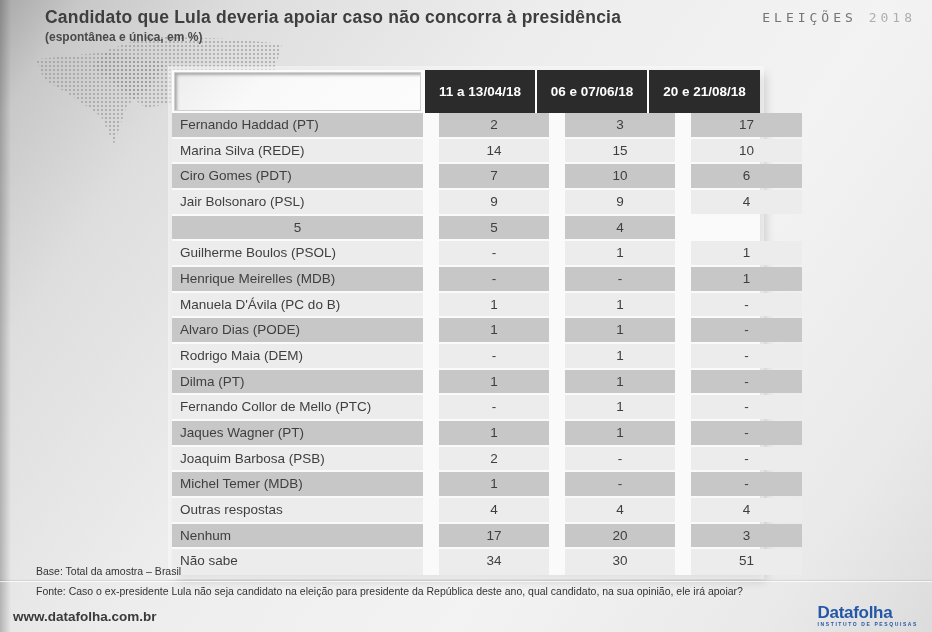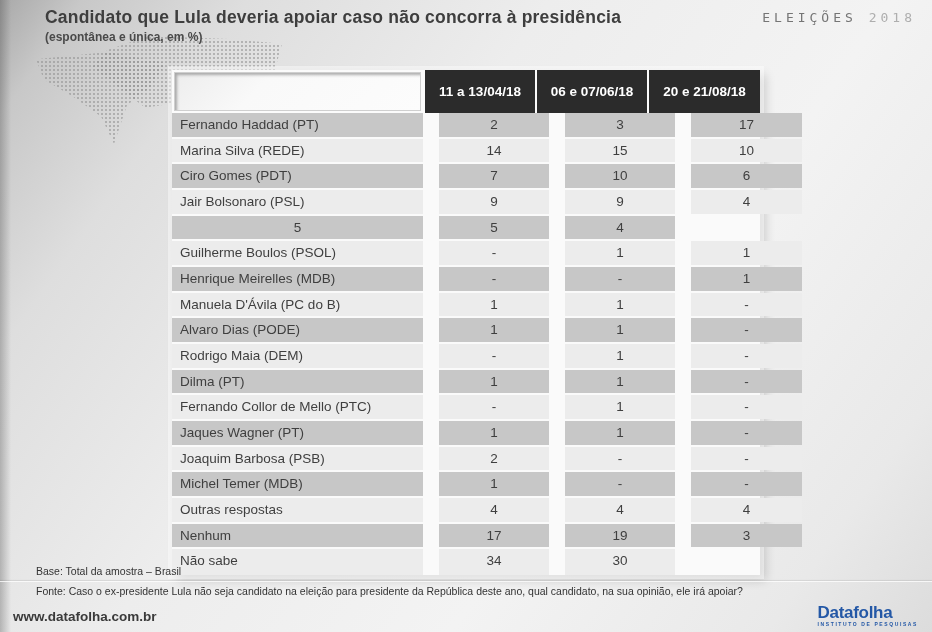--- a/index.html
+++ b/index.html
@@ -170,27 +170,28 @@
         </div>
         <div class="t-row stripe-light">
           <div class="cell label-cell">Outras respostas</div>
           <div class="cell value-cell">4</div>
           <div class="cell value-cell">4</div>
           <div class="cell value-cell">4</div>
         </div>
         <div class="t-row stripe-dark">
           <div class="cell label-cell">Nenhum</div>
           <div class="cell value-cell">17</div>
-          <div class="cell value-cell">19</div>
+          <div class="cell value-cell">20</div>
           <div class="cell value-cell">3</div>
         </div>
         <div class="t-row stripe-light">
           <div class="cell label-cell">Não sabe</div>
           <div class="cell value-cell">34</div>
           <div class="cell value-cell">30</div>
+          <div class="cell value-cell">51</div>
         </div>
       </div>
   </div>
 
   <div class="footer-divider"></div>
   <div class="fonte">Fonte: Caso o ex-presidente Lula não seja candidato na eleição para presidente da República deste ano, qual candidato, na sua opinião, ele irá apoiar?</div>
   <div class="base">Base: Total da amostra – Brasil</div>
   <div class="website">www.datafolha.com.br</div>
   <div class="logo">
     <div class="logo-name">Datafolha</div>

